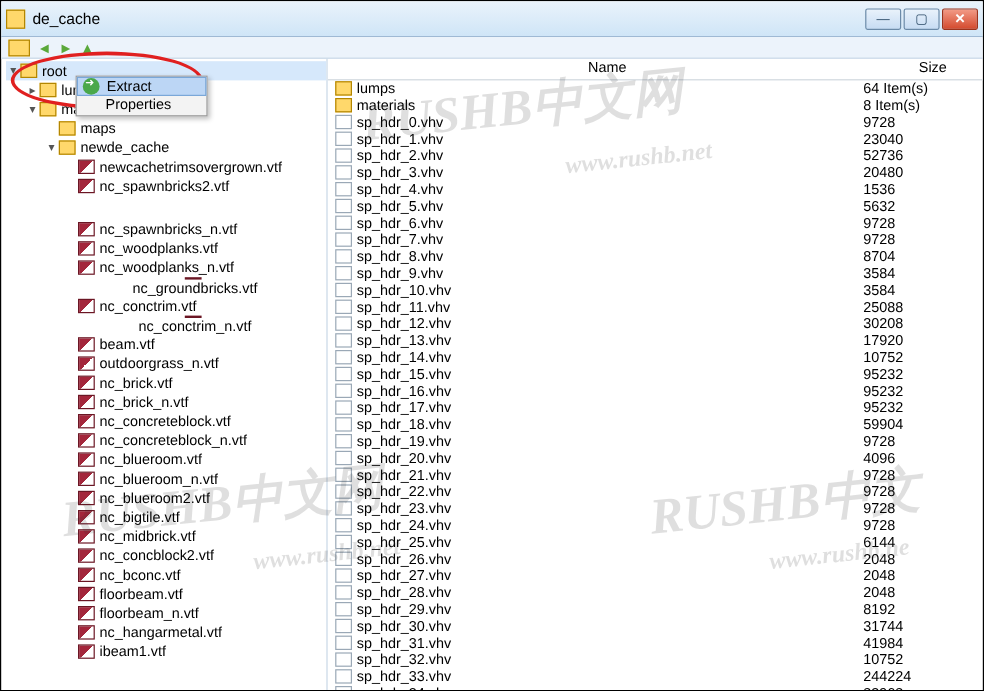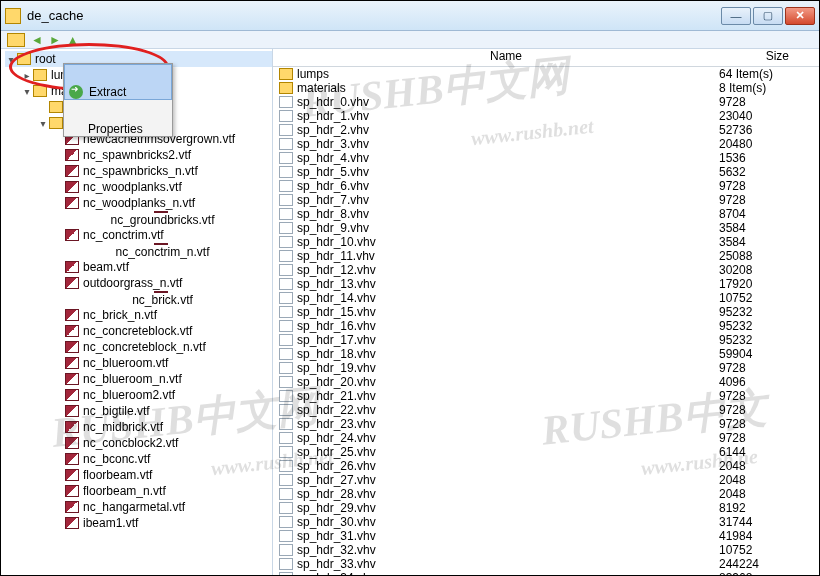--- a/index.html
+++ b/index.html
@@ -34,21 +34,21 @@
 
 .tree { padding: 2px 0 2px 4px; }
 .tnode { display: flex; align-items: center; height: 16px; white-space: nowrap; }
 .tnode .arrow { width: 12px; text-align: center; color: #555; font-size: 10px; }
 .tnode .ticon { width: 14px; height: 12px; margin-right: 4px; }
 .vtf-i { background: linear-gradient(135deg,#a3263b 50%,#fff 50%); border: 1px solid #6b1624; }
 .tnode.sel { background: #d6e8fb; }
 .tnode .tlabel { }
 
 .ctxmenu { position: absolute; left: 62px; top: 62px; background: #f3f3f3; border: 1px solid #9a9a9a; box-shadow: 2px 2px 4px rgba(0,0,0,.25); z-index: 10; width: 110px; }
-.ctxitem { height: 36px; display: flex; align-items: flex-end; padding: 0 8px 0 24px; position: relative; }
+.ctxitem { height: 16px; display: flex; align-items: flex-start; padding: 0 8px 0 24px; position: relative; }
 .ctxitem.hl { background: #bcd6f5; border: 1px solid #7aa7d8; }
 .ctxicon { position: absolute; left: 4px; width: 14px; height: 14px; background: #4aa84a; border-radius: 50%; }
 .ctxicon::after { content: "➜"; color: #fff; font-size: 9px; position: absolute; left: 2px; top: -1px; }
 
 .ring { position: absolute; left: 8px; top: 42px; width: 160px; height: 48px; border: 3px solid #e02020; border-radius: 50%; z-index: 5; pointer-events: none; }
 
 .wm { position: absolute; color: rgba(40,40,40,.15); font-size: 42px; font-weight: bold; font-style: italic; transform: rotate(-6deg); pointer-events: none; z-index: 2; font-family: Georgia, serif; white-space: nowrap; }
 .wm.small { font-size: 20px; }
 
 ::-webkit-scrollbar { width: 16px; height: 16px; }
@@ -107,21 +107,21 @@
         <div class="tnode" style="padding-left: 48px;">
           <span class="arrow"></span>
           <span class="ticon vtf-i"></span>
           <span class="tlabel">newcachetrimsovergrown.vtf</span>
         </div>
         <div class="tnode" style="padding-left: 48px;">
           <span class="arrow"></span>
           <span class="ticon vtf-i"></span>
           <span class="tlabel">nc_spawnbricks2.vtf</span>
         </div>
-        <div class="tnode" style="padding-left: 48px;">
+        <div class="tnode" style="padding-left: 48px; margin-top: 20px;">
           <span class="arrow"></span>
           <span class="ticon vtf-i"></span>
           <span class="tlabel">nc_spawnbricks_n.vtf</span>
         </div>
         <div class="tnode" style="padding-left: 48px;">
           <span class="arrow"></span>
           <span class="ticon vtf-i"></span>
           <span class="tlabel">nc_woodplanks.vtf</span>
         </div>
         <div class="tnode" style="padding-left: 48px;">
@@ -147,21 +147,21 @@
         <div class="tnode" style="padding-left: 48px;">
           <span class="arrow"></span>
           <span class="ticon vtf-i"></span>
           <span class="tlabel">beam.vtf</span>
         </div>
         <div class="tnode" style="padding-left: 48px;">
           <span class="arrow"></span>
           <span class="ticon vtf-i"></span>
           <span class="tlabel">outdoorgrass_n.vtf</span>
         </div>
-        <div class="tnode" style="padding-left: 48px; flex-direction: column;">
+        <div class="tnode" style="padding-left: 48px;">
           <span class="arrow"></span>
           <span class="ticon vtf-i"></span>
           <span class="tlabel">nc_brick.vtf</span>
         </div>
         <div class="tnode" style="padding-left: 48px;">
           <span class="arrow"></span>
           <span class="ticon vtf-i"></span>
           <span class="tlabel">nc_brick_n.vtf</span>
         </div>
         <div class="tnode" style="padding-left: 48px;">

